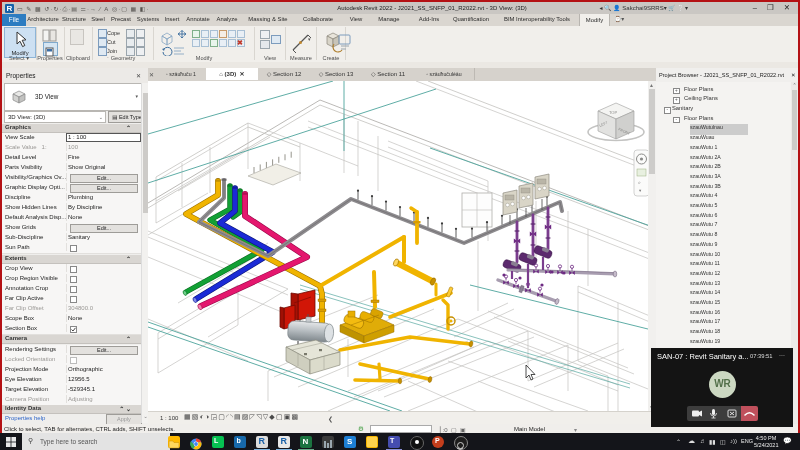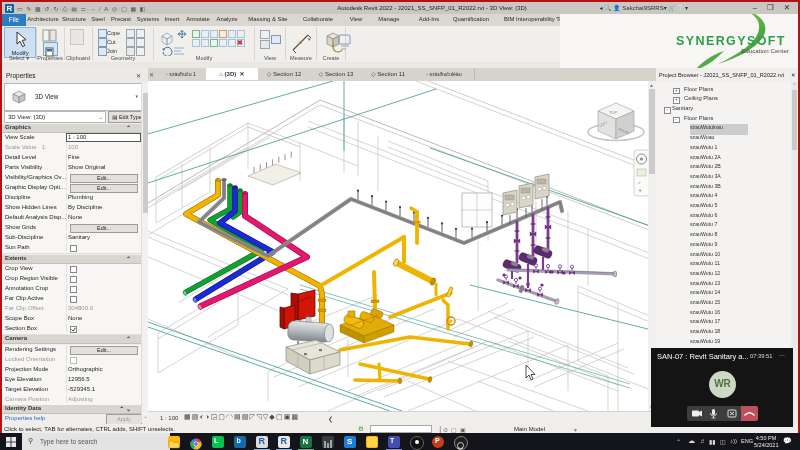--- a/index.html
+++ b/index.html
@@ -168,34 +168,20 @@
           <path d="M14 14 a5 5 0 1 0 8 6" fill="none" stroke="#b08030" stroke-width="1.2"></path>
         </svg>
         <svg class="abs" style="left:334px;top:6px;" width="18" height="20" viewBox="0 0 18 20">
           <rect x="3" y="3" width="11" height="9" fill="none" stroke="#7d9cbd" stroke-width="1" rx="1"></rect>
           <path d="M5 14 L13 14 M5 17 L10 17" stroke="#9aa5ad" stroke-width="1"></path>
         </svg>
       </div>
   </div>
   <div class="abs" id="optrow"></div>
 
-  <div class="abs" id="logoarea">
-    <svg width="238" height="54" viewBox="0 0 238 54">
-      <defs>
-        <linearGradient id="lg1" x1="0" y1="0" x2="1" y2="1">
-          <stop offset="0" stop-color="#a6ce39"></stop>
-            <stop offset="1" stop-color="#1d9348"></stop>
-        </linearGradient>
-      </defs>
-      <path d="M191,-2 C 203,3 208,12 204,21 C 198,33 180,43 158,50 C 180,39 194,30 198,19 C 201,10 198,3 188,-2 Z" fill="url(#lg1)"></path>
-      <path d="M136,55 C 144,46 154,40 164,37 C 155,46 147,52 136,56 Z" fill="#53ab47"></path>
-      <text x="116" y="31" font-size="12.5" font-weight="bold" letter-spacing="1.4" fill="#2e9e49" font-family="Liberation Sans, sans-serif">SYNERGYSOFT</text>
-      <text x="229" y="38.5" font-size="6.2" fill="#4a4a48" font-family="Liberation Sans, sans-serif" text-anchor="end">Education Center</text>
-    </svg>
-  </div>
 
   <div class="abs" id="props">
     <div class="abs" style="left:0;top:0;width:146px;height:15px;background:#eceae7;">
       <span class="abs" style="left:4px;top:4px;font-size:6.5px;">Properties</span>
       <span class="abs" style="left:134px;top:4px;font-size:6px;color:#444;">✕</span>
     </div>
     <div class="abs" style="left:2px;top:15px;width:136px;height:26px;background:#fff;border:1px solid #b9b7b3;">
       <svg class="abs" style="left:6px;top:5px;" width="16" height="16" viewBox="0 0 16 16">
           <path d="M8 2 L14 5 L8 8 L2 5 Z" fill="#e8e8e6" stroke="#888" stroke-width="0.7"></path>
           <path d="M2 5 L8 8 L8 14 L2 11 Z" fill="#d2d2d0" stroke="#888" stroke-width="0.7"></path>

